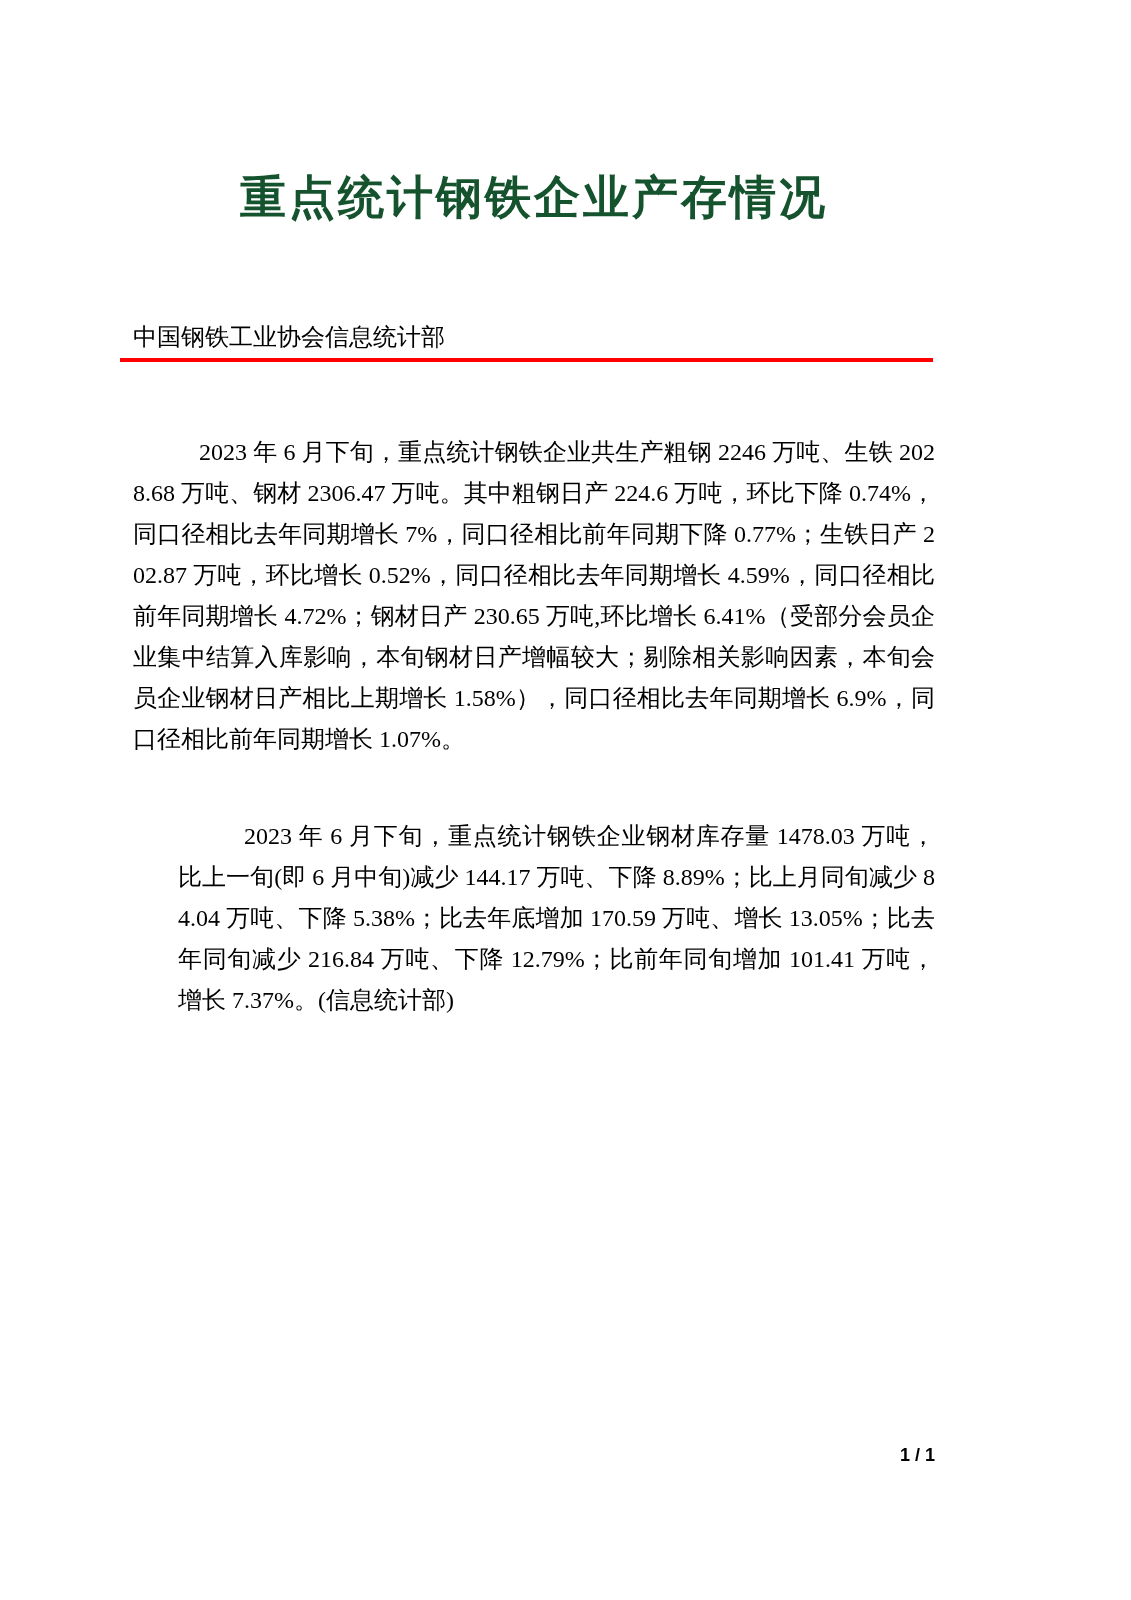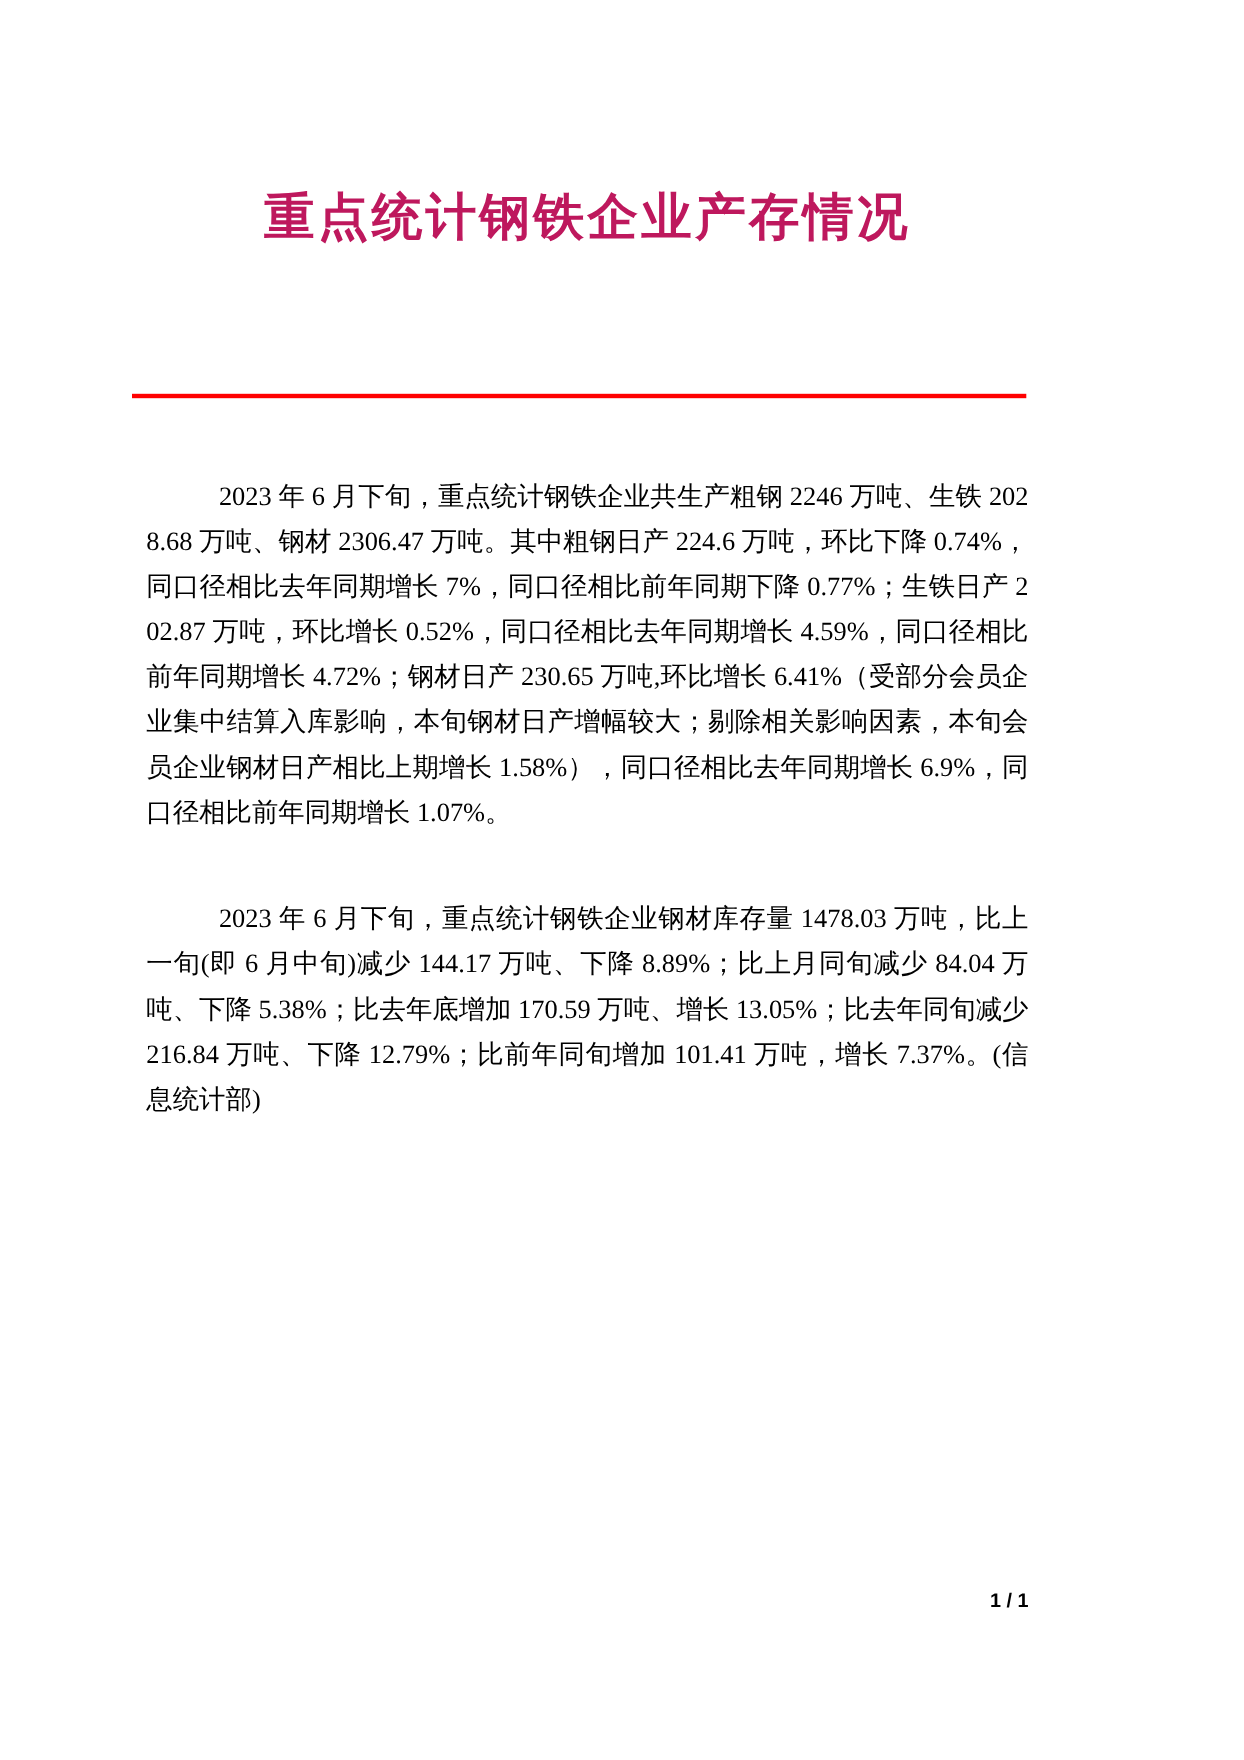--- a/index.html
+++ b/index.html
@@ -60,41 +60,43 @@
     line-height: 41px;
     text-align: justify;
     text-justify: inter-ideograph;
   }
   .body-text p {
     text-indent: 66px;
     word-break: break-all;
   }
   .body-text p.para-gap {
     margin-top: 56px;
+    margin-left: 45px;
   }
   .page-footer {
     position: absolute;
     top: 1443px;
     left: 133px;
     width: 802px;
     text-align: right;
     font-family: "Liberation Sans", sans-serif;
     font-weight: bold;
     font-size: 18px;
     line-height: 24px;
   }
 </style>
 </head>
 <body>
 
 <div class="page">
 
-  <h1 class="doc-title" style="color: #be185d;">重点统计钢铁企业产存情况</h1>
+  <h1 class="doc-title" style="color: #14532d;">重点统计钢铁企业产存情况</h1>
 
 
+  <div class="department">中国钢铁工业协会信息统计部</div>
 
   <div class="red-divider" style="background: rgb(255, 0, 0);"></div>
 
   <div class="body-text">
     <p>2023 年 6 月下旬，重点统计钢铁企业共生产粗钢 2246 万吨、生铁 2028.68 万吨、钢材 2306.47 万吨。其中粗钢日产 224.6 万吨，环比下降 0.74%，同口径相比去年同期增长 7%，同口径相比前年同期下降 0.77%；生铁日产 202.87 万吨，环比增长 0.52%，同口径相比去年同期增长 4.59%，同口径相比前年同期增长 4.72%；钢材日产 230.65 万吨,环比增长 6.41%（受部分会员企业集中结算入库影响，本旬钢材日产增幅较大；剔除相关影响因素，本旬会员企业钢材日产相比上期增长 1.58%），同口径相比去年同期增长 6.9%，同口径相比前年同期增长 1.07%。</p>
     <p class="para-gap">2023 年 6 月下旬，重点统计钢铁企业钢材库存量 1478.03 万吨，比上一旬(即 6 月中旬)减少 144.17 万吨、下降 8.89%；比上月同旬减少 84.04 万吨、下降 5.38%；比去年底增加 170.59 万吨、增长 13.05%；比去年同旬减少 216.84 万吨、下降 12.79%；比前年同旬增加 101.41 万吨，增长 7.37%。(信息统计部)</p>
   </div>
 
   <div class="page-footer">1 / 1</div>
 

